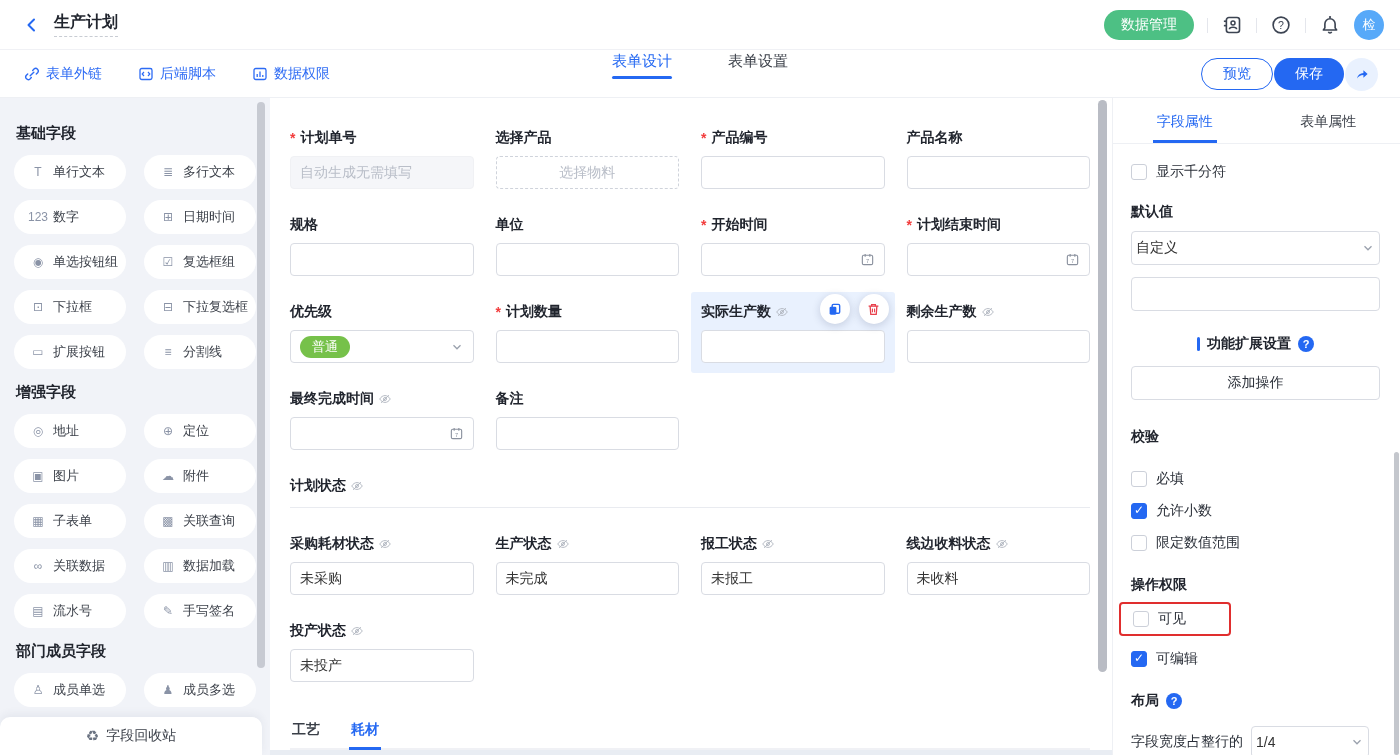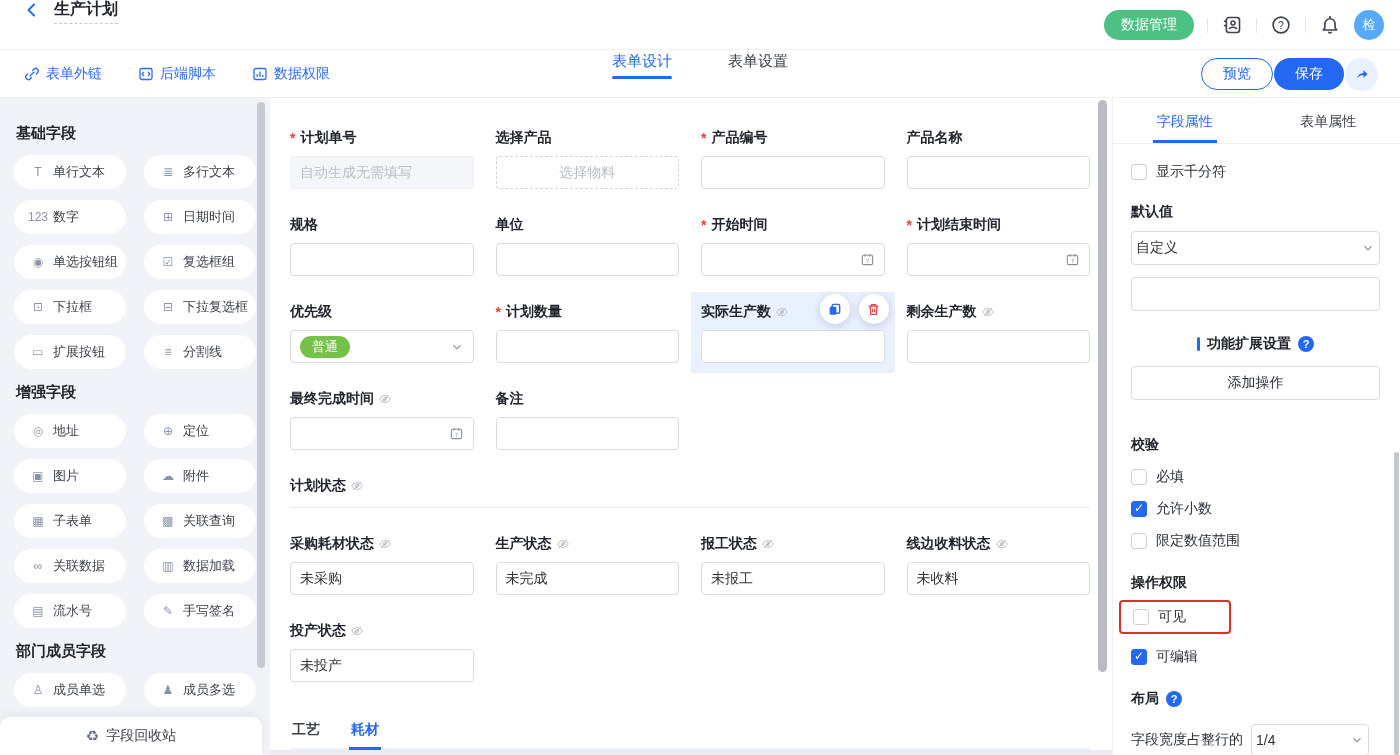--- a/index.html
+++ b/index.html
@@ -1,21 +1,21 @@
 <!DOCTYPE html>
 <html><head>
 <meta charset="utf-8">
 <style>
   * { margin:0; padding:0; box-sizing:border-box; }
   html,body { width:1400px; height:755px; overflow:hidden; }
   body { font-family:"Liberation Sans","DejaVu Sans",sans-serif; background:#fff; position:relative; color:#1b1f27; }
 
   
   .header { position:absolute; top:0; left:0; right:0; height:50px; background:#fff; border-bottom:1px solid #f0f1f5; z-index:30; }
-  .hdr-left { position:absolute; left:22px; top:0; height:50px; display:flex; align-items:flex-start; }
+  .hdr-left { position:absolute; left:22px; top:0; height:50px; display:flex; align-items:center; }
   .back-btn { width:20px; height:20px; display:flex; align-items:center; justify-content:center; cursor:pointer; }
   .page-title { margin-left:12px; font-size:16px; font-weight:700; color:#21252e; border-bottom:1px dashed #c8ccd3; padding-bottom:5px; line-height:18px; }
   .hdr-tabs { position:absolute; left:50%; transform:translateX(-50%); top:0; height:50px; display:flex; gap:56px; }
   .hdr-tab { height:43px; line-height:50px; font-size:15px; color:#3a3f48; cursor:pointer; position:relative;margin-top:36px; }
   .hdr-tab.active { color:#2468f2; }
   .hdr-tab.active::after { content:""; position:absolute; left:0; right:0; bottom:0; height:3px; background:#2468f2; border-radius:2px; }
   .hdr-right { position:absolute; right:16px; top:0; height:50px; display:flex; align-items:center; gap:13px; }
   .pill-green { height:30px; padding:0 17px; border-radius:15px; background:#4dc084; color:#fff; font-size:14px; display:flex; align-items:center; cursor:pointer; }
   .vdiv { width:1px; height:15px; background:#e4e6ec; }
   .hdr-ic { width:22px; height:22px; display:flex; align-items:center; justify-content:center; cursor:pointer; }
@@ -575,23 +575,23 @@
     </div>
     <input class="p-input" style="margin-top: 12px;" value="">
 
     <div class="sec-hdr" style="margin-top:24px;justify-content:center;">
       <span class="blue-bar"></span>
       <span class="p-label">功能扩展设置</span>
       <span class="q-circle">?</span>
     </div>
     <button class="btn-wide" style="margin-top:13px;">添加操作</button>
 
-    <div class="p-label" style="margin-top:36px;">校验</div>
+    <div class="p-label" style="margin-top:28px;">校验</div>
     <div id="validation-rows">
-        <div class="cb-row" style="margin-top:14px;">
+        <div class="cb-row" style="margin-top:24px;">
           <span class="cb"></span>
           <span>必填</span>
         </div>
         <div class="cb-row" style="margin-top:14px;">
           <span class="cb checked"></span>
           <span>允许小数</span>
         </div>
         <div class="cb-row" style="margin-top:14px;">
           <span class="cb"></span>
           <span>限定数值范围</span>

